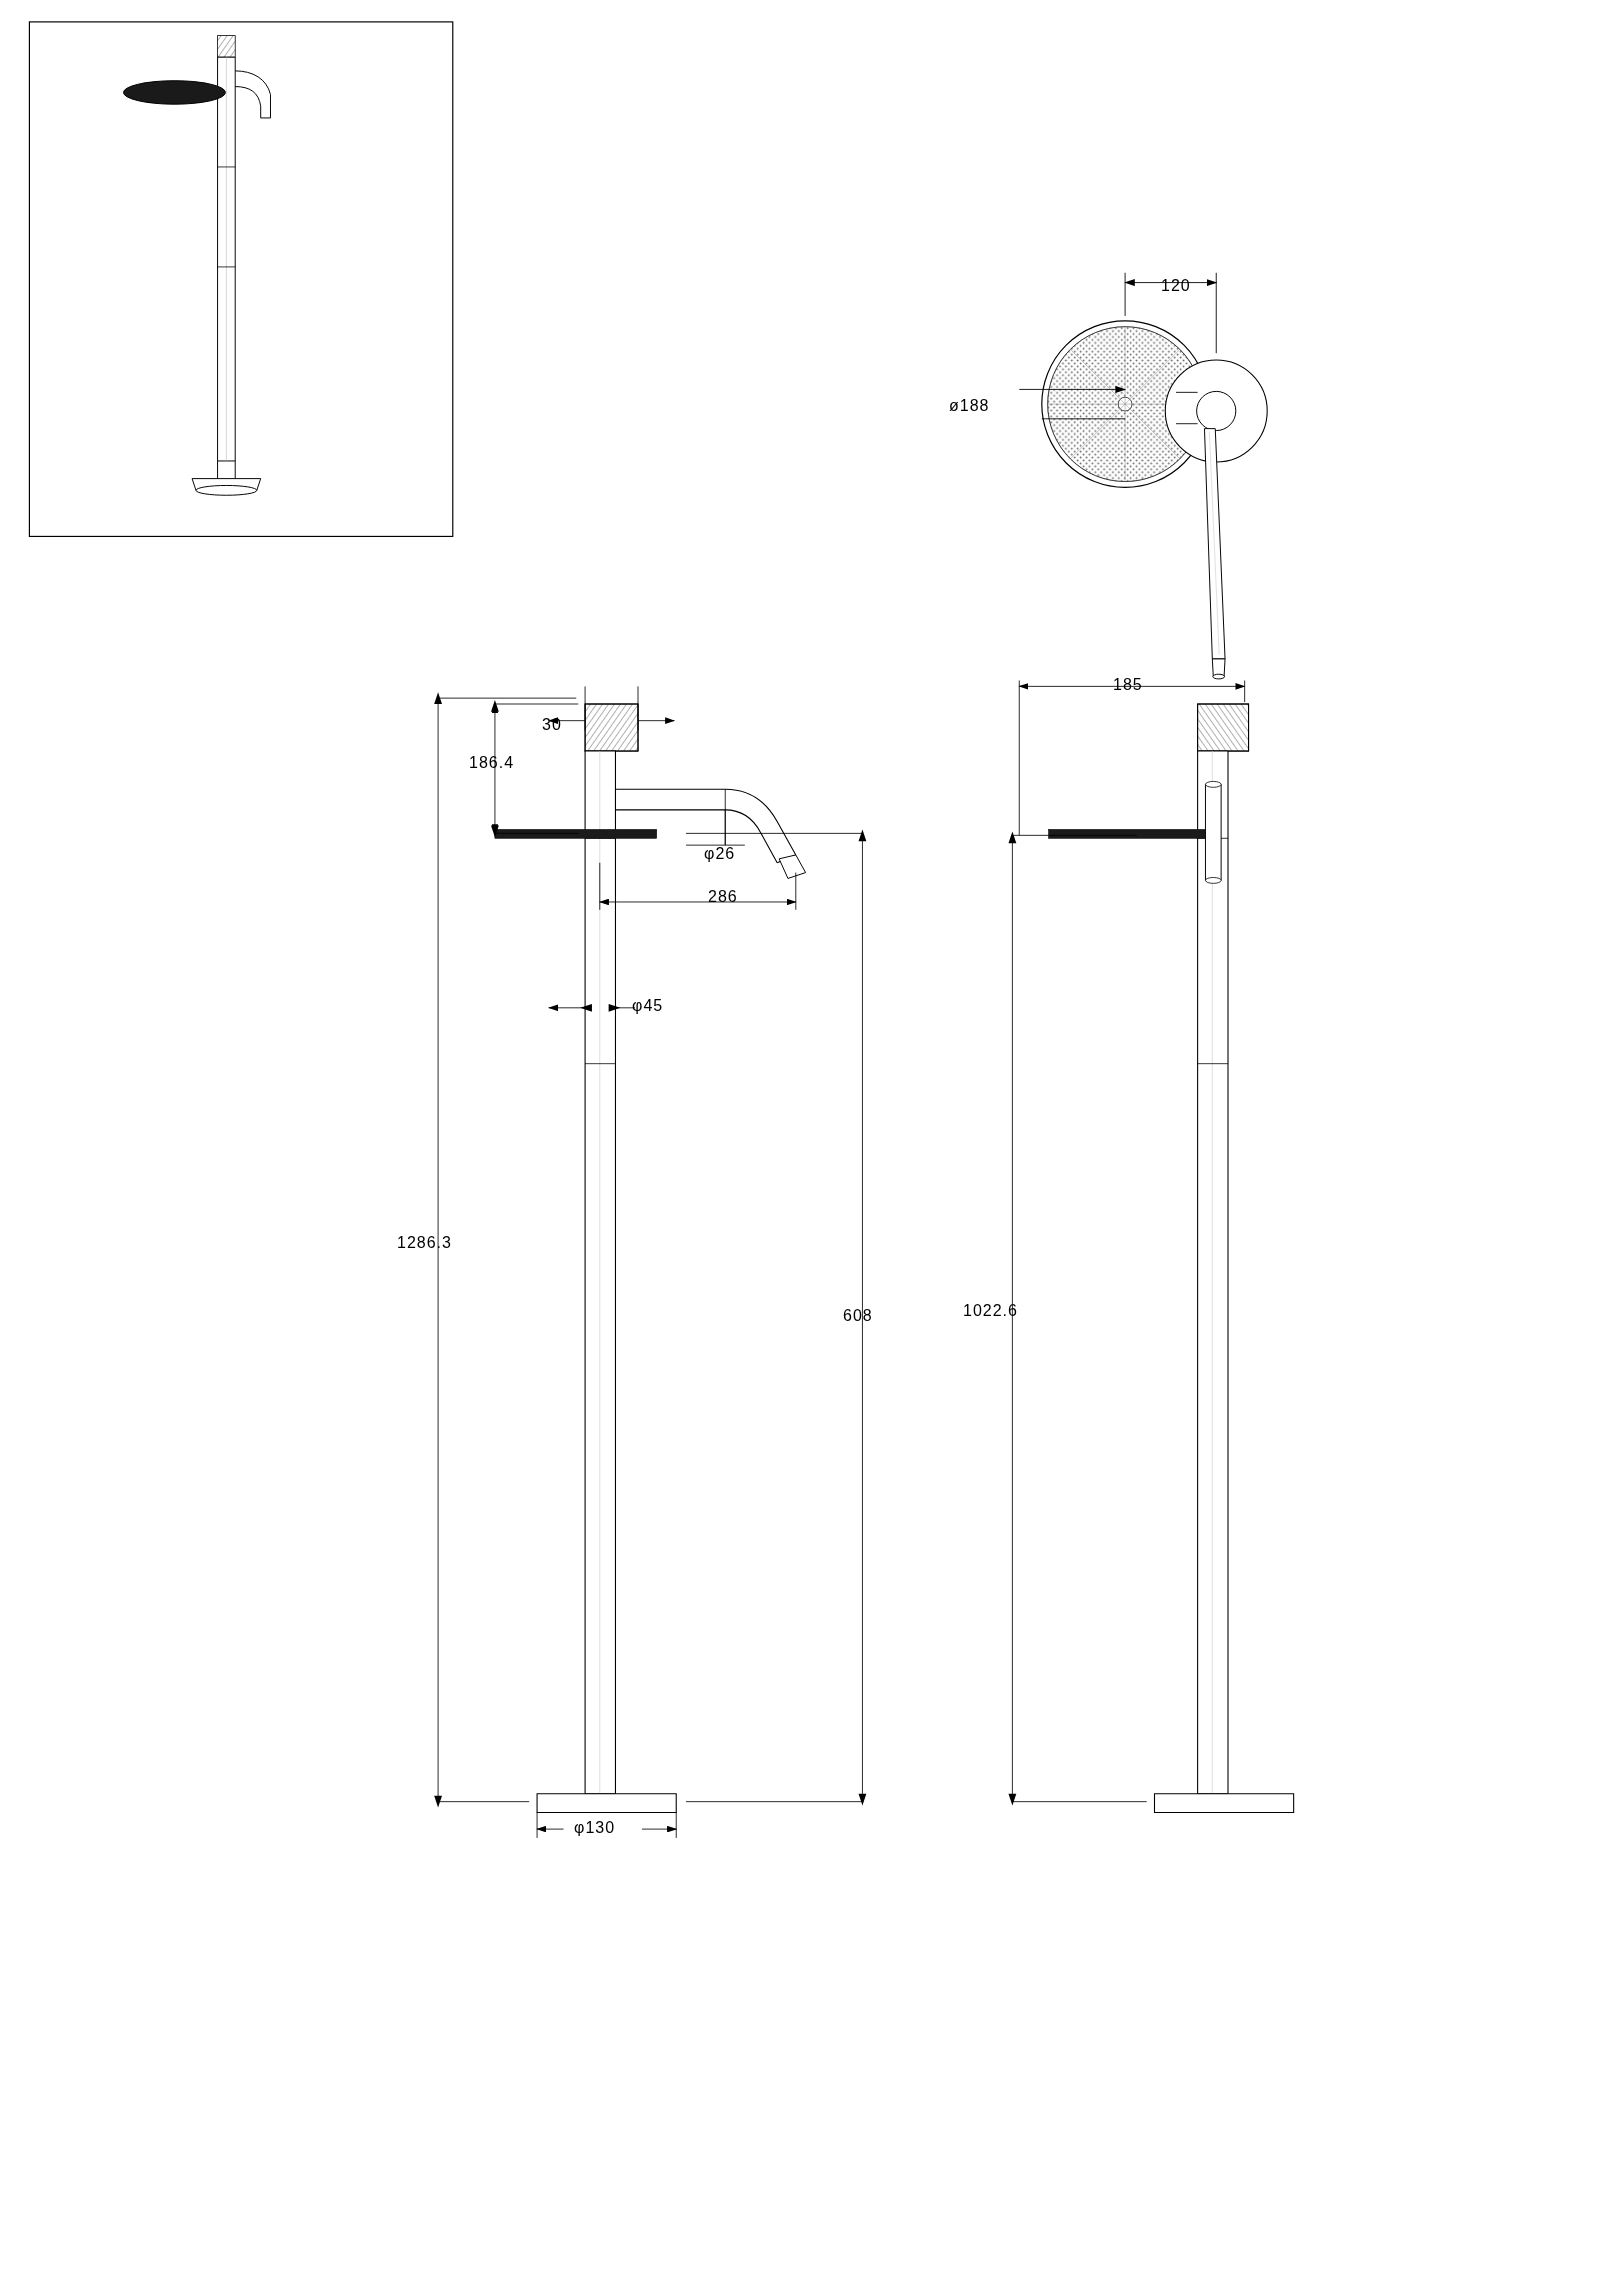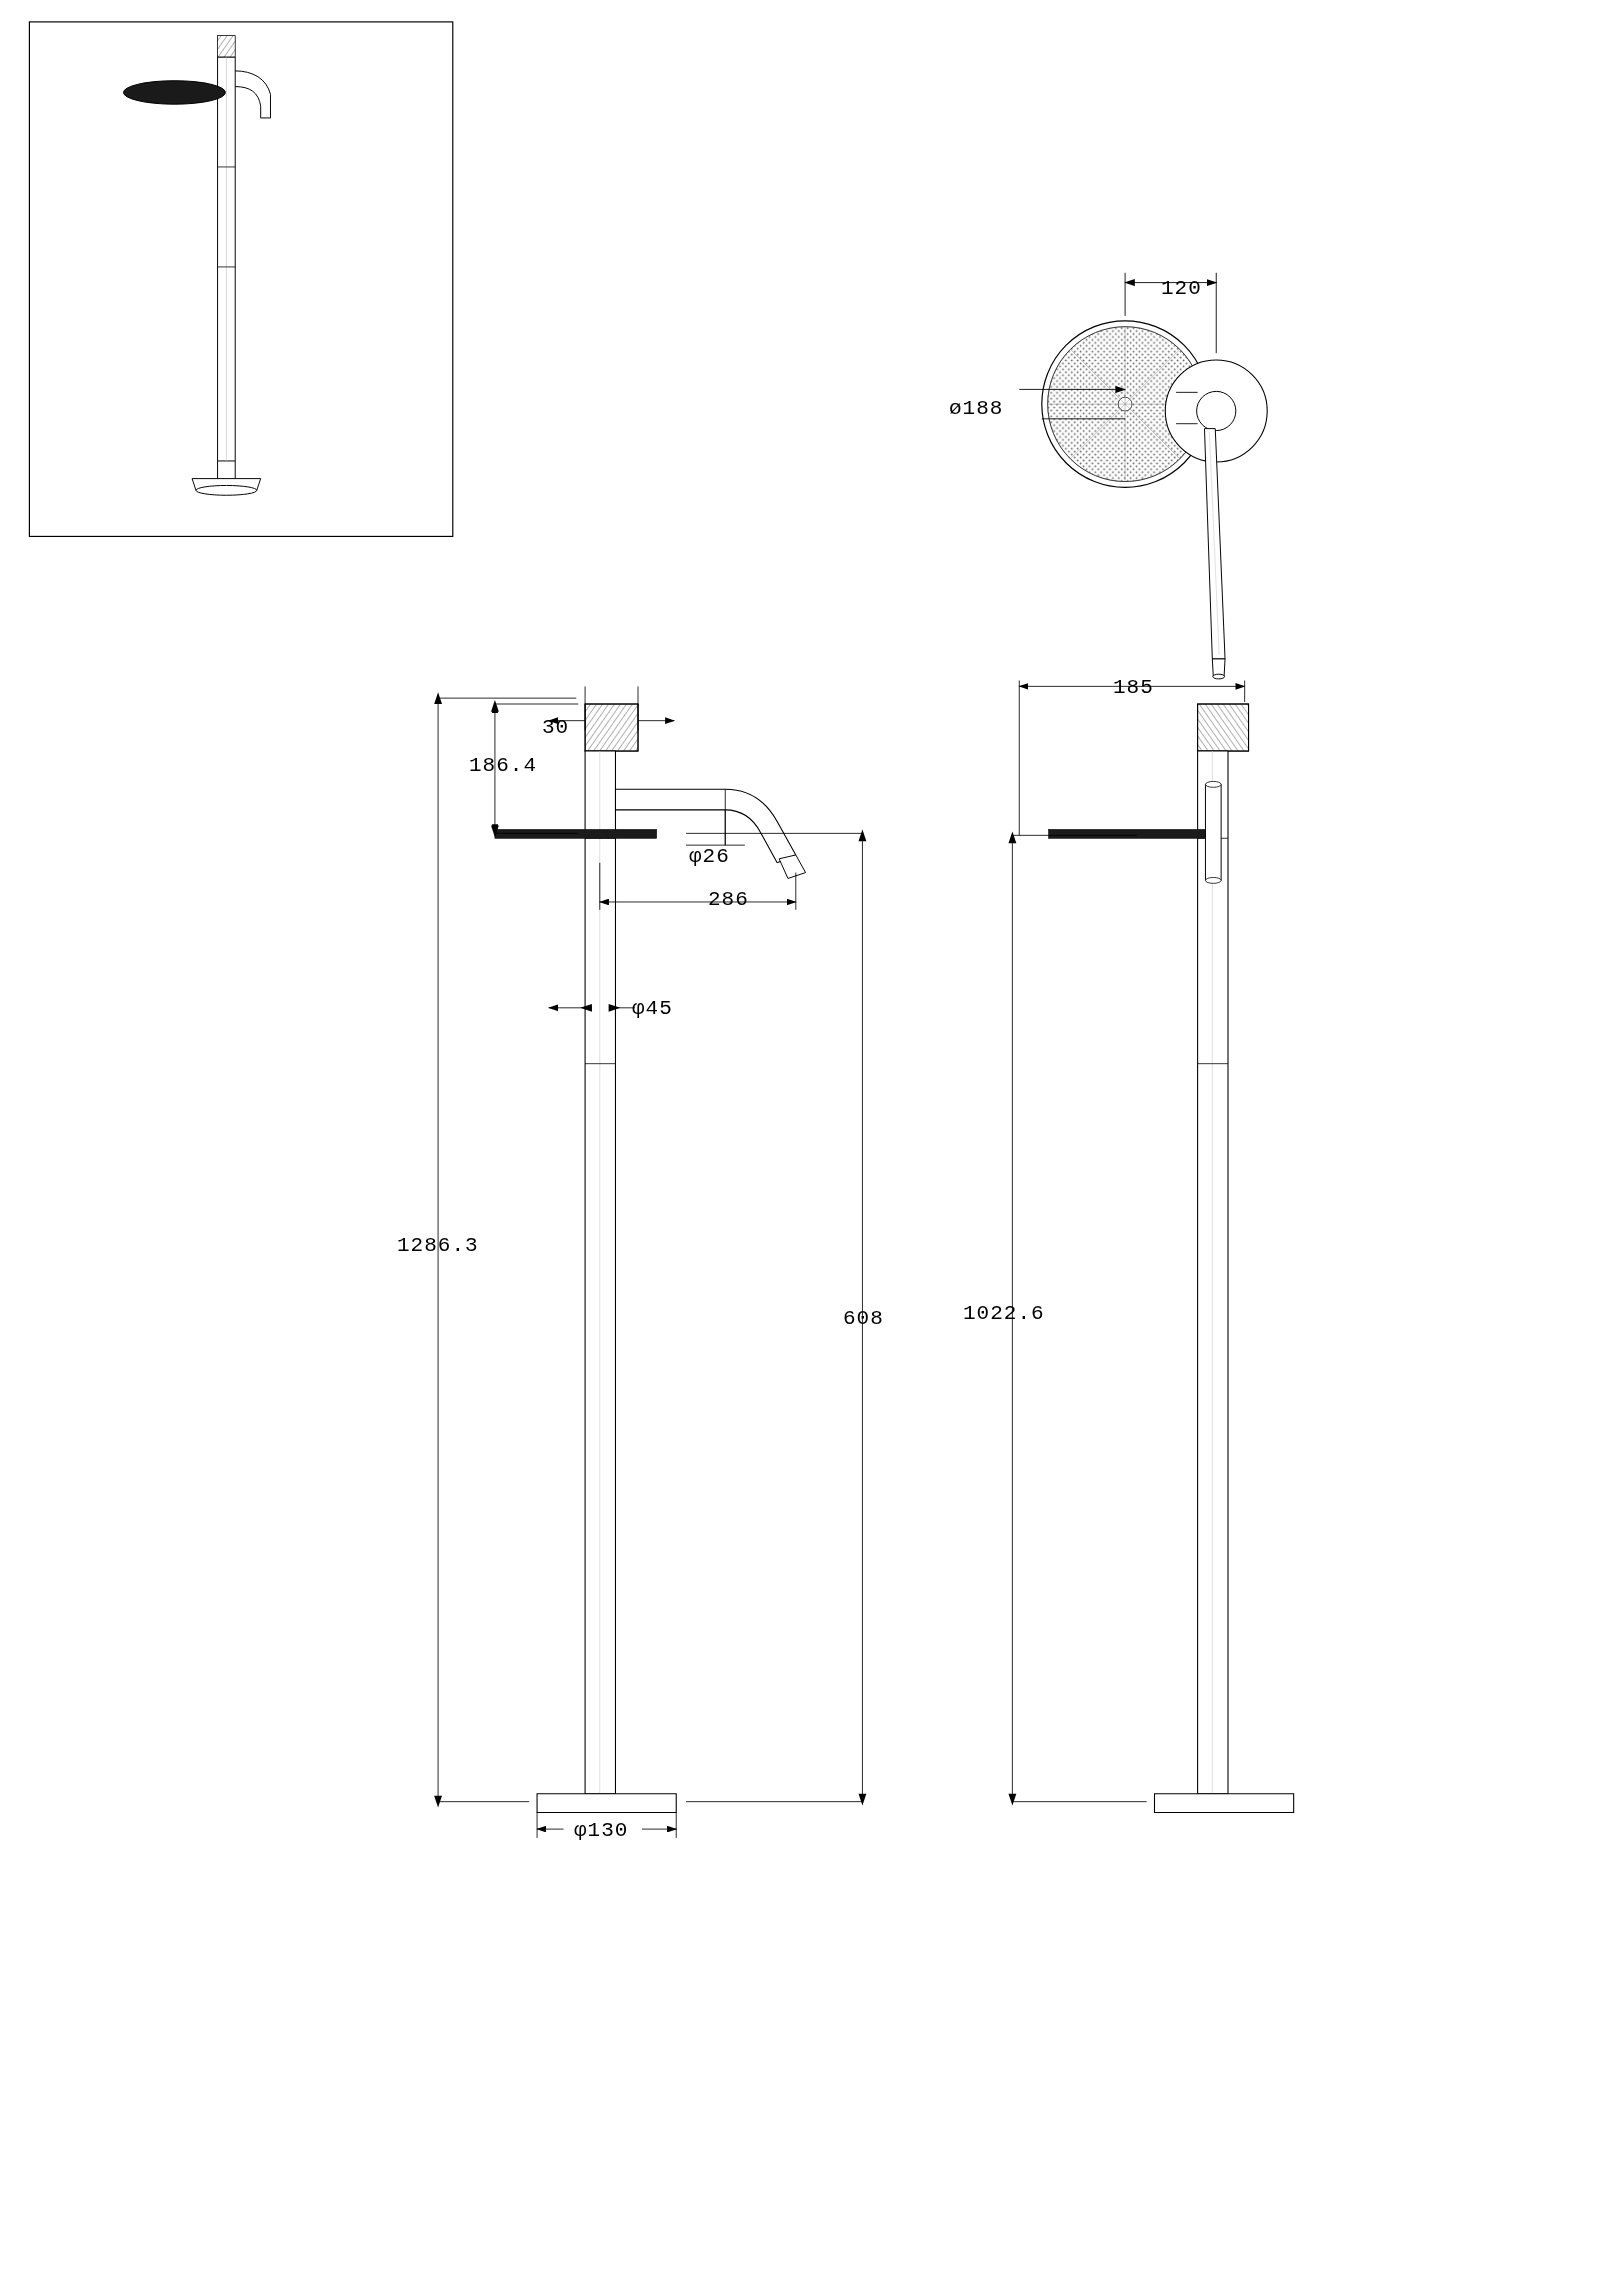--- a/index.html
+++ b/index.html
@@ -23,22 +23,22 @@
   }
   svg.drawing {
     position: absolute;
     left: 0; top: 0;
     width: 1621px;
     height: 2293px;
     display: block;
   }
   .dimtext {
     position: absolute;
-    font-family: Liberation Mono, monospace;
-    font-size: 21px;
+    font-family: Liberation Sans, sans-serif;
+    font-size: 16px;
     letter-spacing: 1px;
     color: #000000;
     white-space: nowrap;
     user-select: none;
   }
 </style>
 </head>
 <body>
 
 <div id="sheet">
@@ -229,21 +229,21 @@
       </g>
 
     </g>
   </svg>
 
   <div class="dimtext" style="left:1161px; top:277px;">120</div>
   <div class="dimtext" style="left:949px; top:368px;margin-top:29px;">ø188</div>
 
   <div class="dimtext" style="left:542px; top:716px;">30</div>
   <div class="dimtext" style="left:469px; top:754px;">186.4</div>
-  <div class="dimtext" style="left:689px; top:845px;text-align:center;">φ26</div>
+  <div class="dimtext" style="left:704px; top:845px;text-align:center;">φ26</div>
   <div class="dimtext" style="left:708px; top:888px;">286</div>
   <div class="dimtext" style="left:632px; top:997px;">φ45</div>
   <div class="dimtext" style="left:397px; top:1234px;">1286.3</div>
   <div class="dimtext" style="left:843px; top:1307px;">608</div>
   <div class="dimtext" style="left:574px; top:1819px;">φ130</div>
 
   <div class="dimtext" style="left:1113px; top:676px;">185</div>
   <div class="dimtext" style="left:963px; top:1302px;">1022.6</div>
 
 </div>

